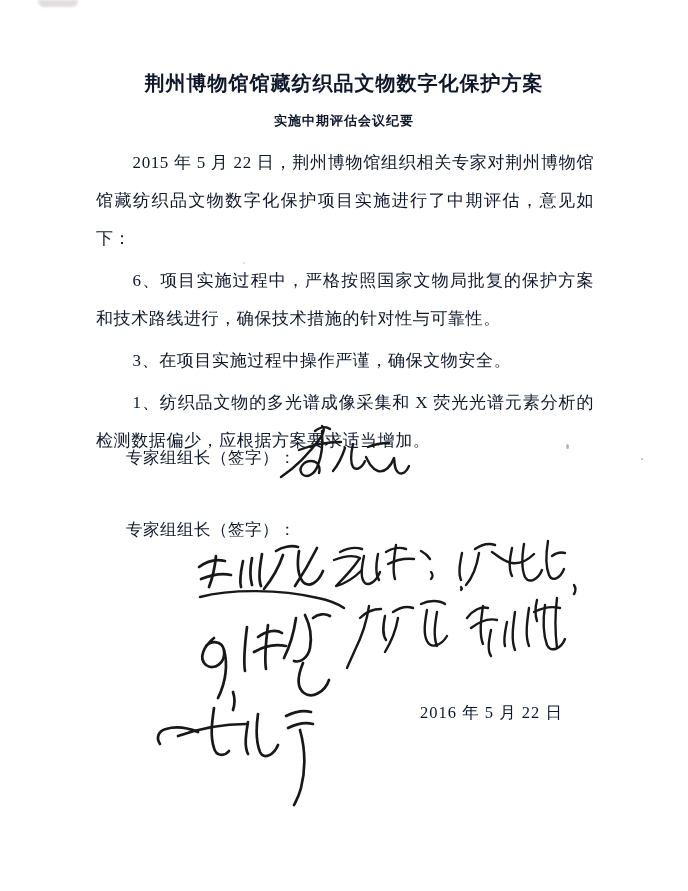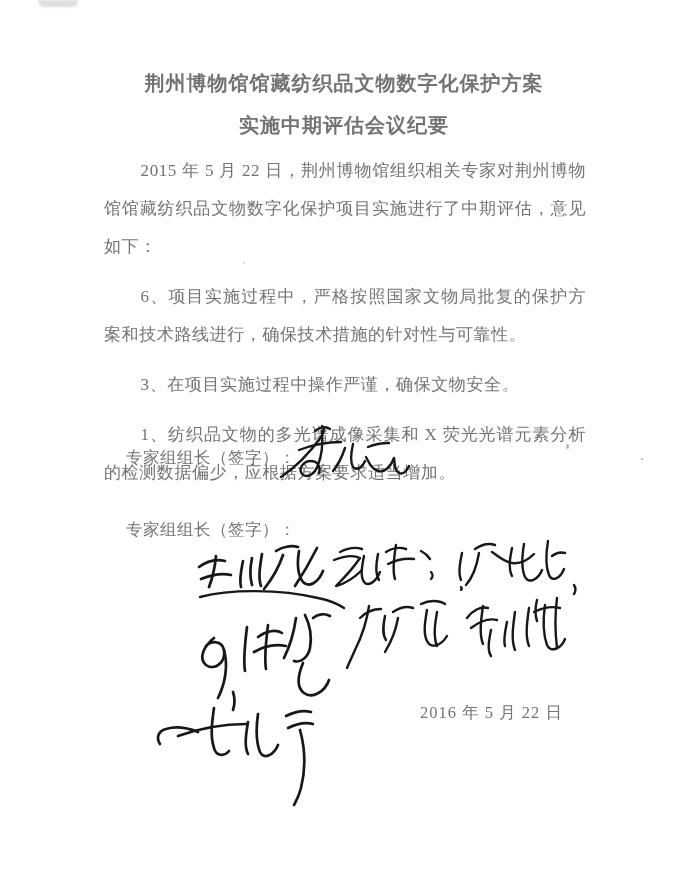--- a/index.html
+++ b/index.html
@@ -3,39 +3,39 @@
 <meta charset="utf-8">
 <style>
   html,body{margin:0;padding:0;background:#e8e8e8;}
   .page{
     position:relative;
     width:688px;height:891px;
     margin:0 auto;
     background:#ffffff;
     overflow:hidden;
     font-family:"Liberation Serif","DejaVu Serif",serif;
-    color:#737373;
+    color:#0f172a;
   }
   .scan-smudge{
     position:absolute;left:38px;top:0;width:40px;height:7px;
     background:#b9b4b4;opacity:.45;border-radius:0 0 6px 6px;filter:blur(1px);
   }
   .speck{position:absolute;background:#777;border-radius:50%;opacity:.55;}
   .title{
     position:absolute;left:0;right:0;text-align:center;
     font-weight:bold;letter-spacing:1px;white-space:nowrap;
   }
   .title-1{top:70px;font-size:20px;}
-  .title-2{top:112px;font-size:20px;}
+  .title-2{top:112px;font-size:13px;}
   .body-text{
     position:absolute;left:92px;top:140px;width:506px;
     font-size:17px;line-height:38px;letter-spacing:.6px;
     text-align:justify;
   }
-  .body-text p{margin:12px;text-indent:2.15em;}
+  .body-text p{margin:4px;text-indent:2.15em;}
   .sig-label{
     position:absolute;font-size:16.5px;letter-spacing:.5px;white-space:nowrap;
   }
   .label-leader{left:126px;top:447px;font-family:Liberation Mono, monospace;}
   .label-members{left:126px;top:519px;}
   .doc-date{
     position:absolute;left:420px;top:702px;
     font-size:16.5px;letter-spacing:1px;white-space:nowrap;
   }
   .sig-layer{

